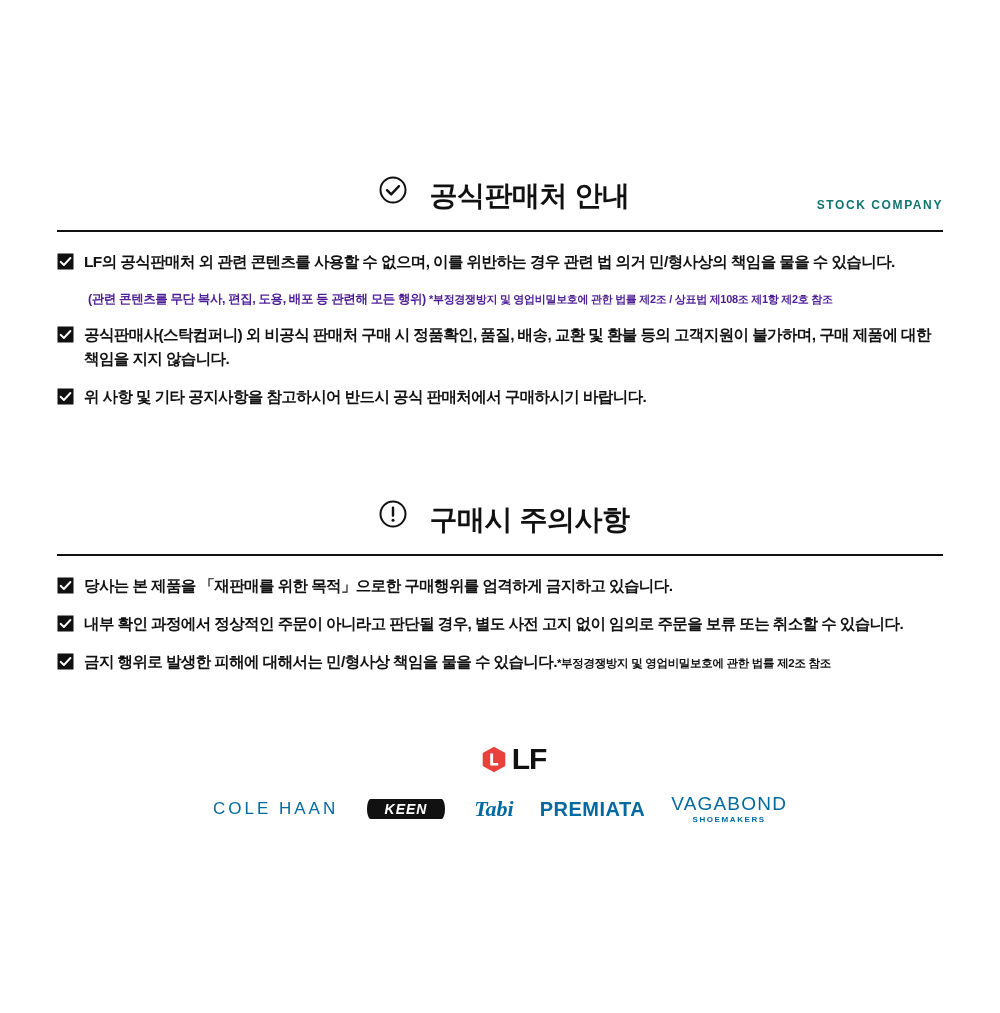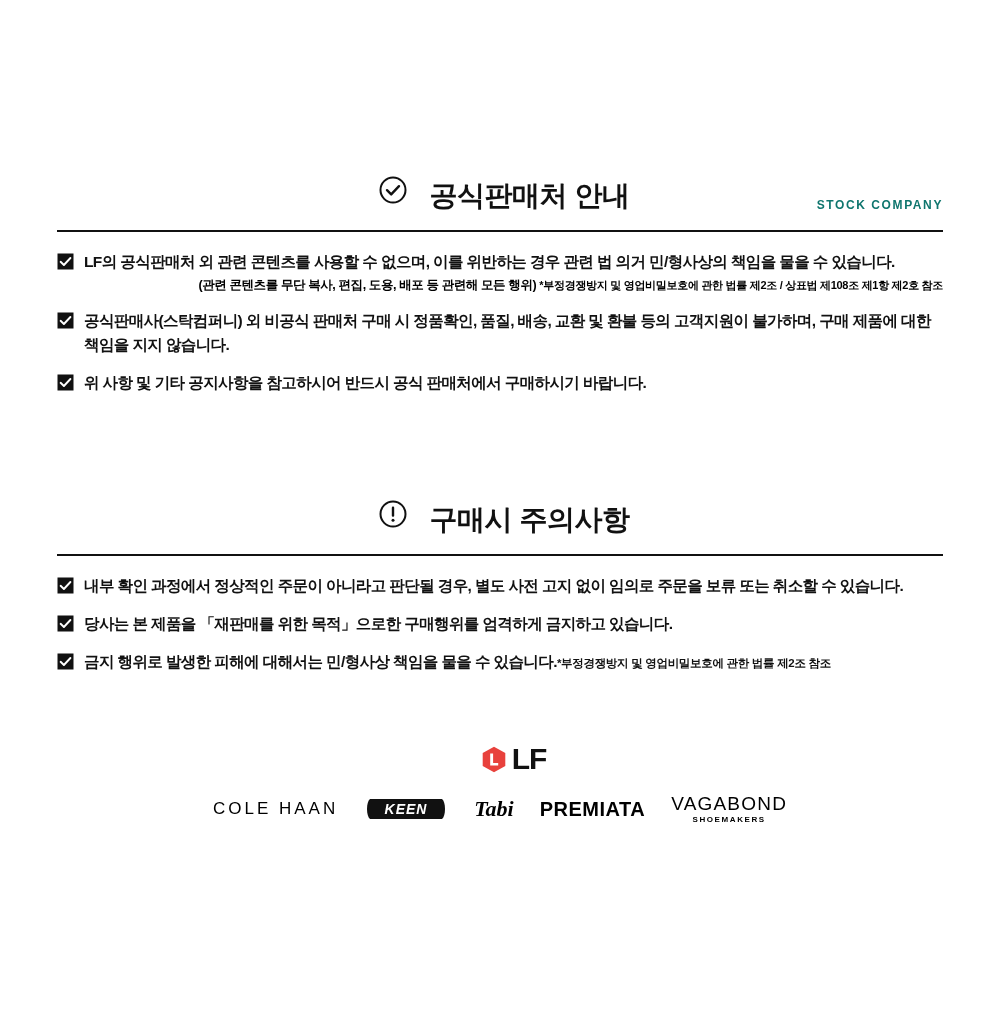--- a/index.html
+++ b/index.html
@@ -114,24 +114,23 @@
     font-weight: bold;
     line-height: 1.55;
     letter-spacing: -0.6px;
     color: #111111;
   }
   .item-sub {
     font-size: 12.5px;
     font-weight: bold;
     line-height: 1.5;
     letter-spacing: -0.4px;
-    color: #000000;
-    margin-top: 2px;
+    color: #4c1d95;
+    margin-top: 16px;
     padding-left: 4px;
-    text-align: right;
   }
   .item-sub .fine {
     font-size: 11px;
     font-weight: bold;
     letter-spacing: -0.3px;
   }
   .inline-fine {
     font-size: 11.5px;
     font-weight: bold;
     letter-spacing: -0.3px;
@@ -169,21 +168,21 @@
   .logo-row {
     margin-top: 16px;
     display: flex;
     align-items: center;
     justify-content: center;
     gap: 26px;
     height: 34px;
   }
   .brand {
     white-space: nowrap;
-    color: #000000;
+    color: #0369a1;
   }
   .brand-colehaan {
     font-size: 17px;
     letter-spacing: 3px;
     font-weight: 500;
   }
   .brand-keen {
     position: relative;
     width: 84px;
     height: 26px;
@@ -303,33 +302,33 @@
     <div class="list">
 
       <div class="item">
         <span class="check">
           <svg width="17" height="17" viewBox="0 0 17 17">
             <rect x="0.5" y="0.5" width="16" height="16" fill="#111111"></rect>
             <path d="M3.6 8.8 L6.9 12 L13.4 5" fill="none" stroke="#ffffff" stroke-width="1.9" stroke-linecap="round" stroke-linejoin="round"></path>
           </svg>
         </span>
         <div class="item-body">
+          <div class="item-text">당사는 본 제품을 「재판매를 위한 목적」으로한 구매행위를 엄격하게 금지하고 있습니다.</div>
+        </div>
+      </div>
+
+      <div class="item">
+        <span class="check">
+          <svg width="17" height="17" viewBox="0 0 17 17">
+            <rect x="0.5" y="0.5" width="16" height="16" fill="#111111"></rect>
+            <path d="M3.6 8.8 L6.9 12 L13.4 5" fill="none" stroke="#ffffff" stroke-width="1.9" stroke-linecap="round" stroke-linejoin="round"></path>
+          </svg>
+        </span>
+        <div class="item-body">
           <div class="item-text">내부 확인 과정에서 정상적인 주문이 아니라고 판단될 경우, 별도 사전 고지 없이 임의로 주문을 보류 또는 취소할 수 있습니다.</div>
-        </div>
-      </div>
-
-      <div class="item">
-        <span class="check">
-          <svg width="17" height="17" viewBox="0 0 17 17">
-            <rect x="0.5" y="0.5" width="16" height="16" fill="#111111"></rect>
-            <path d="M3.6 8.8 L6.9 12 L13.4 5" fill="none" stroke="#ffffff" stroke-width="1.9" stroke-linecap="round" stroke-linejoin="round"></path>
-          </svg>
-        </span>
-        <div class="item-body">
-          <div class="item-text">당사는 본 제품을 「재판매를 위한 목적」으로한 구매행위를 엄격하게 금지하고 있습니다.</div>
         </div>
       </div>
 
       <div class="item">
         <span class="check">
           <svg width="17" height="17" viewBox="0 0 17 17">
             <rect x="0.5" y="0.5" width="16" height="16" fill="#111111"></rect>
             <path d="M3.6 8.8 L6.9 12 L13.4 5" fill="none" stroke="#ffffff" stroke-width="1.9" stroke-linecap="round" stroke-linejoin="round"></path>
           </svg>
         </span>

